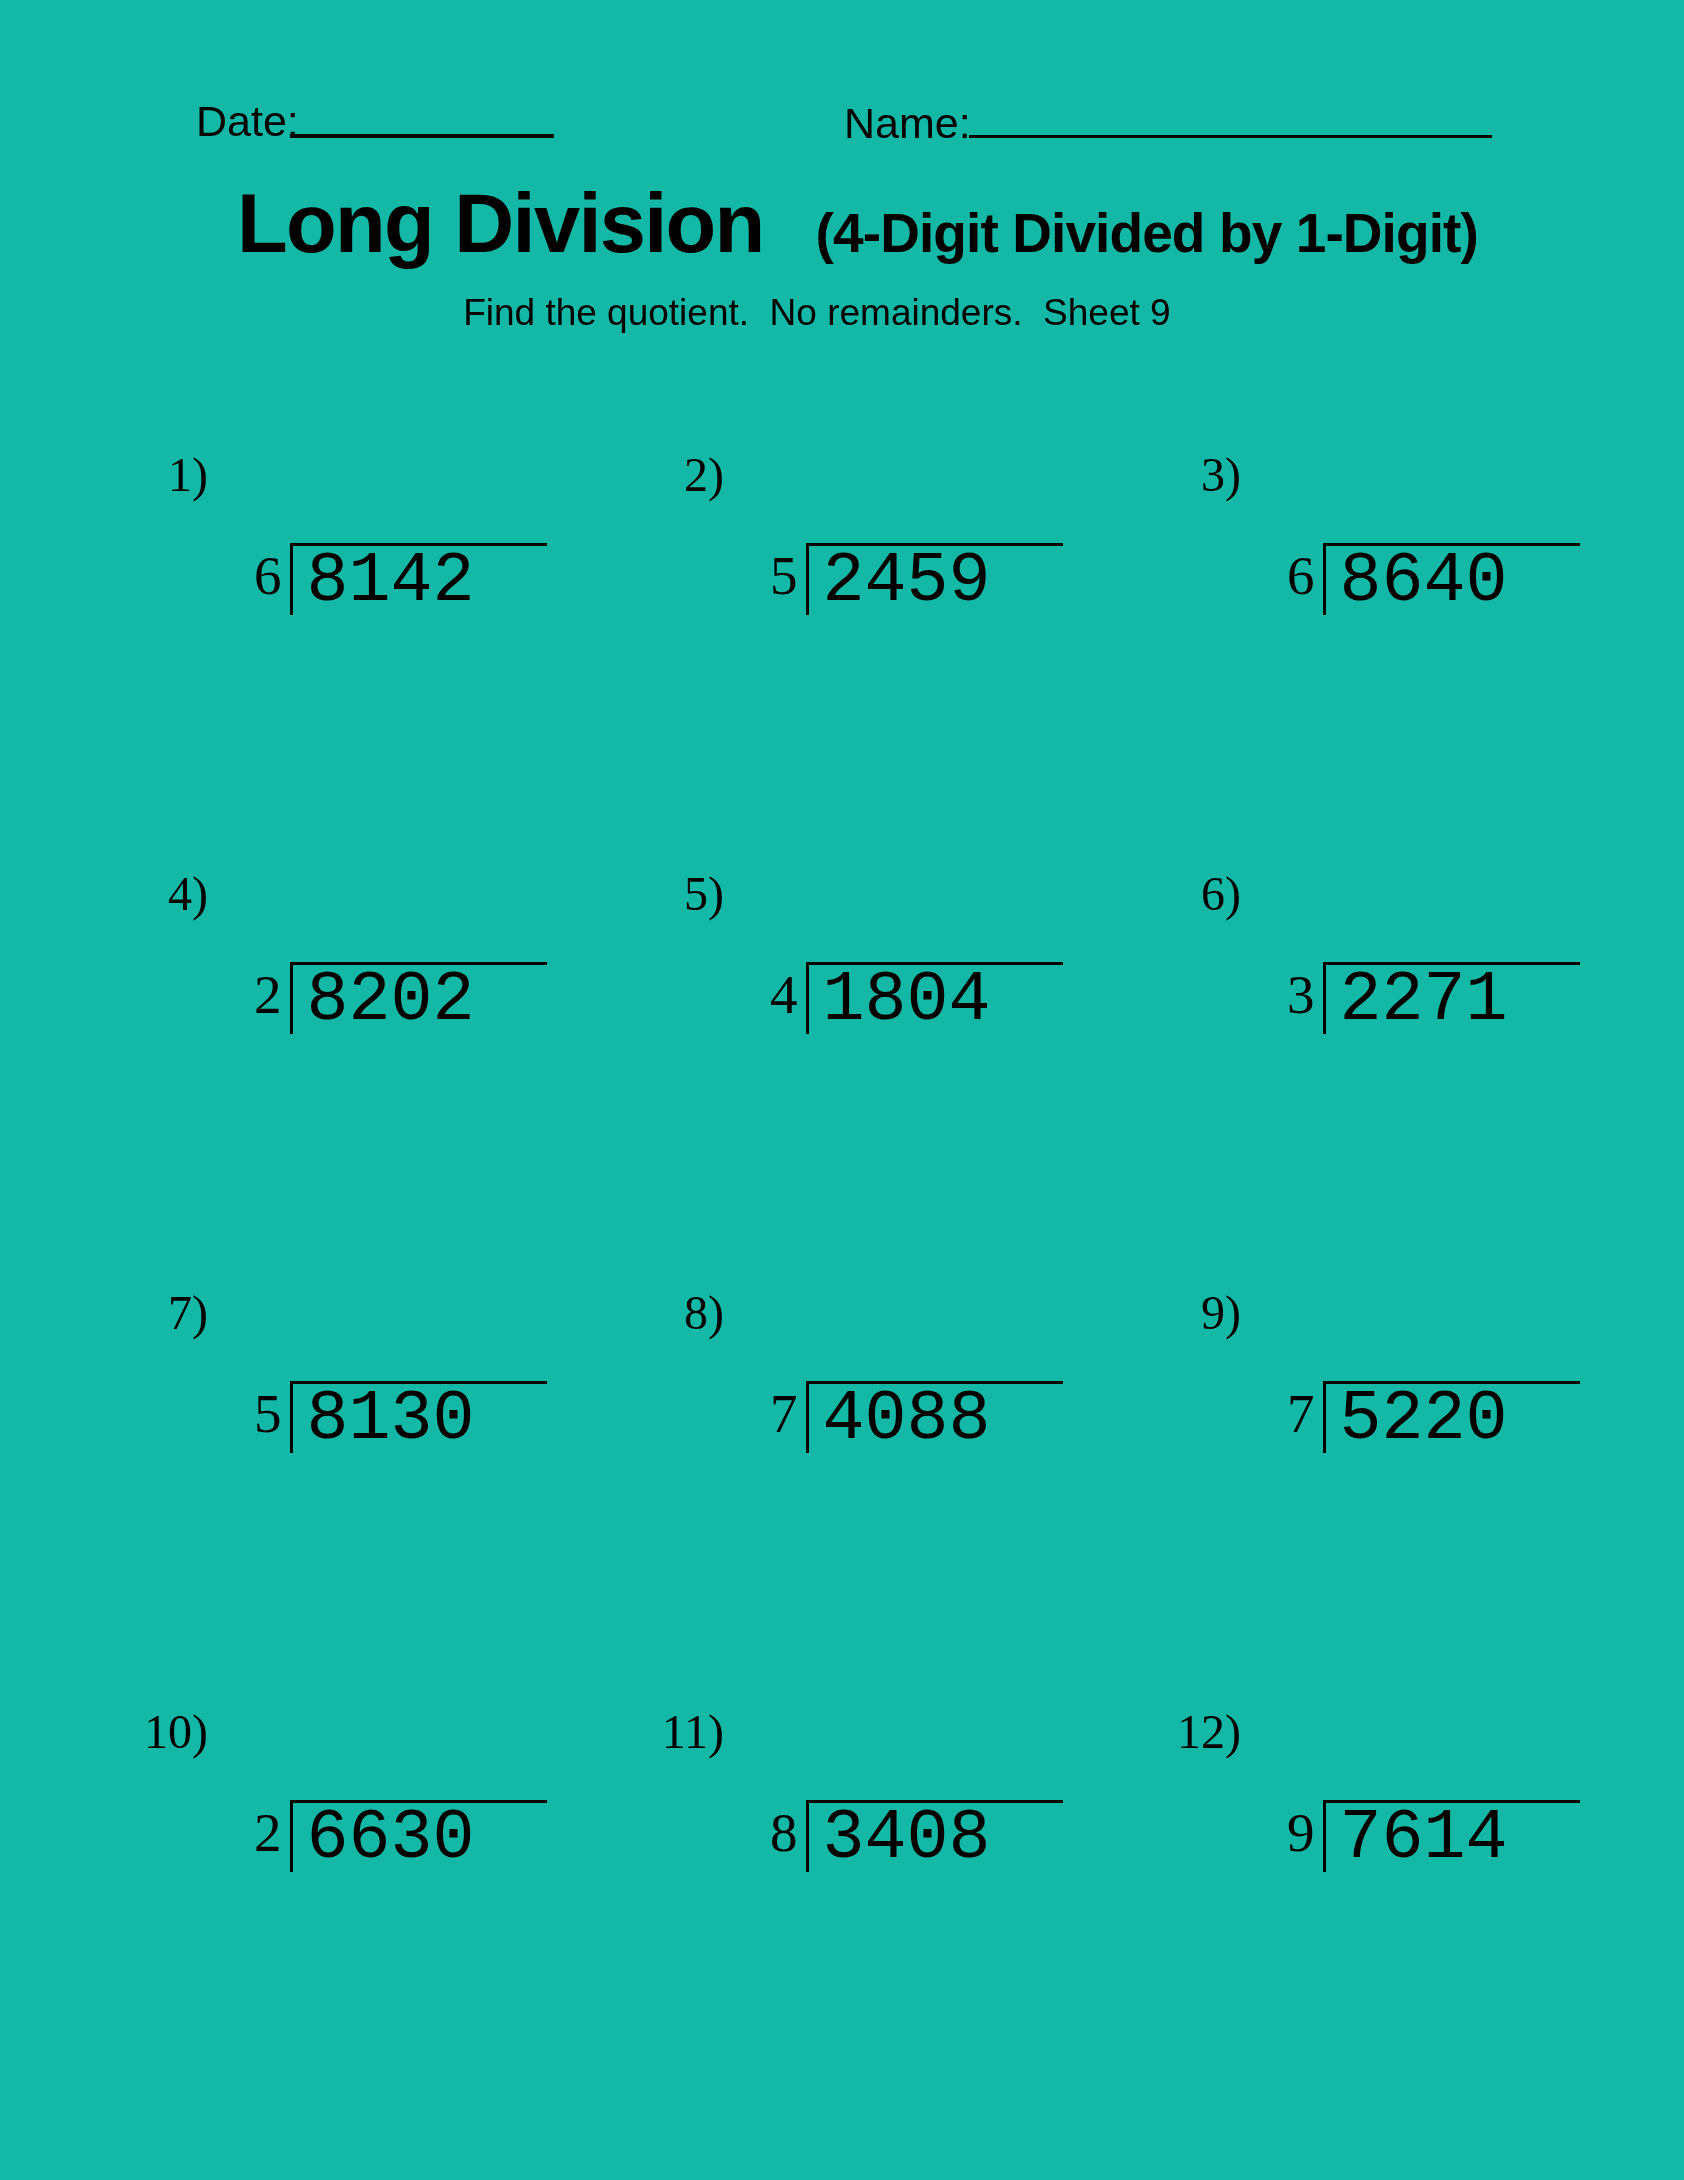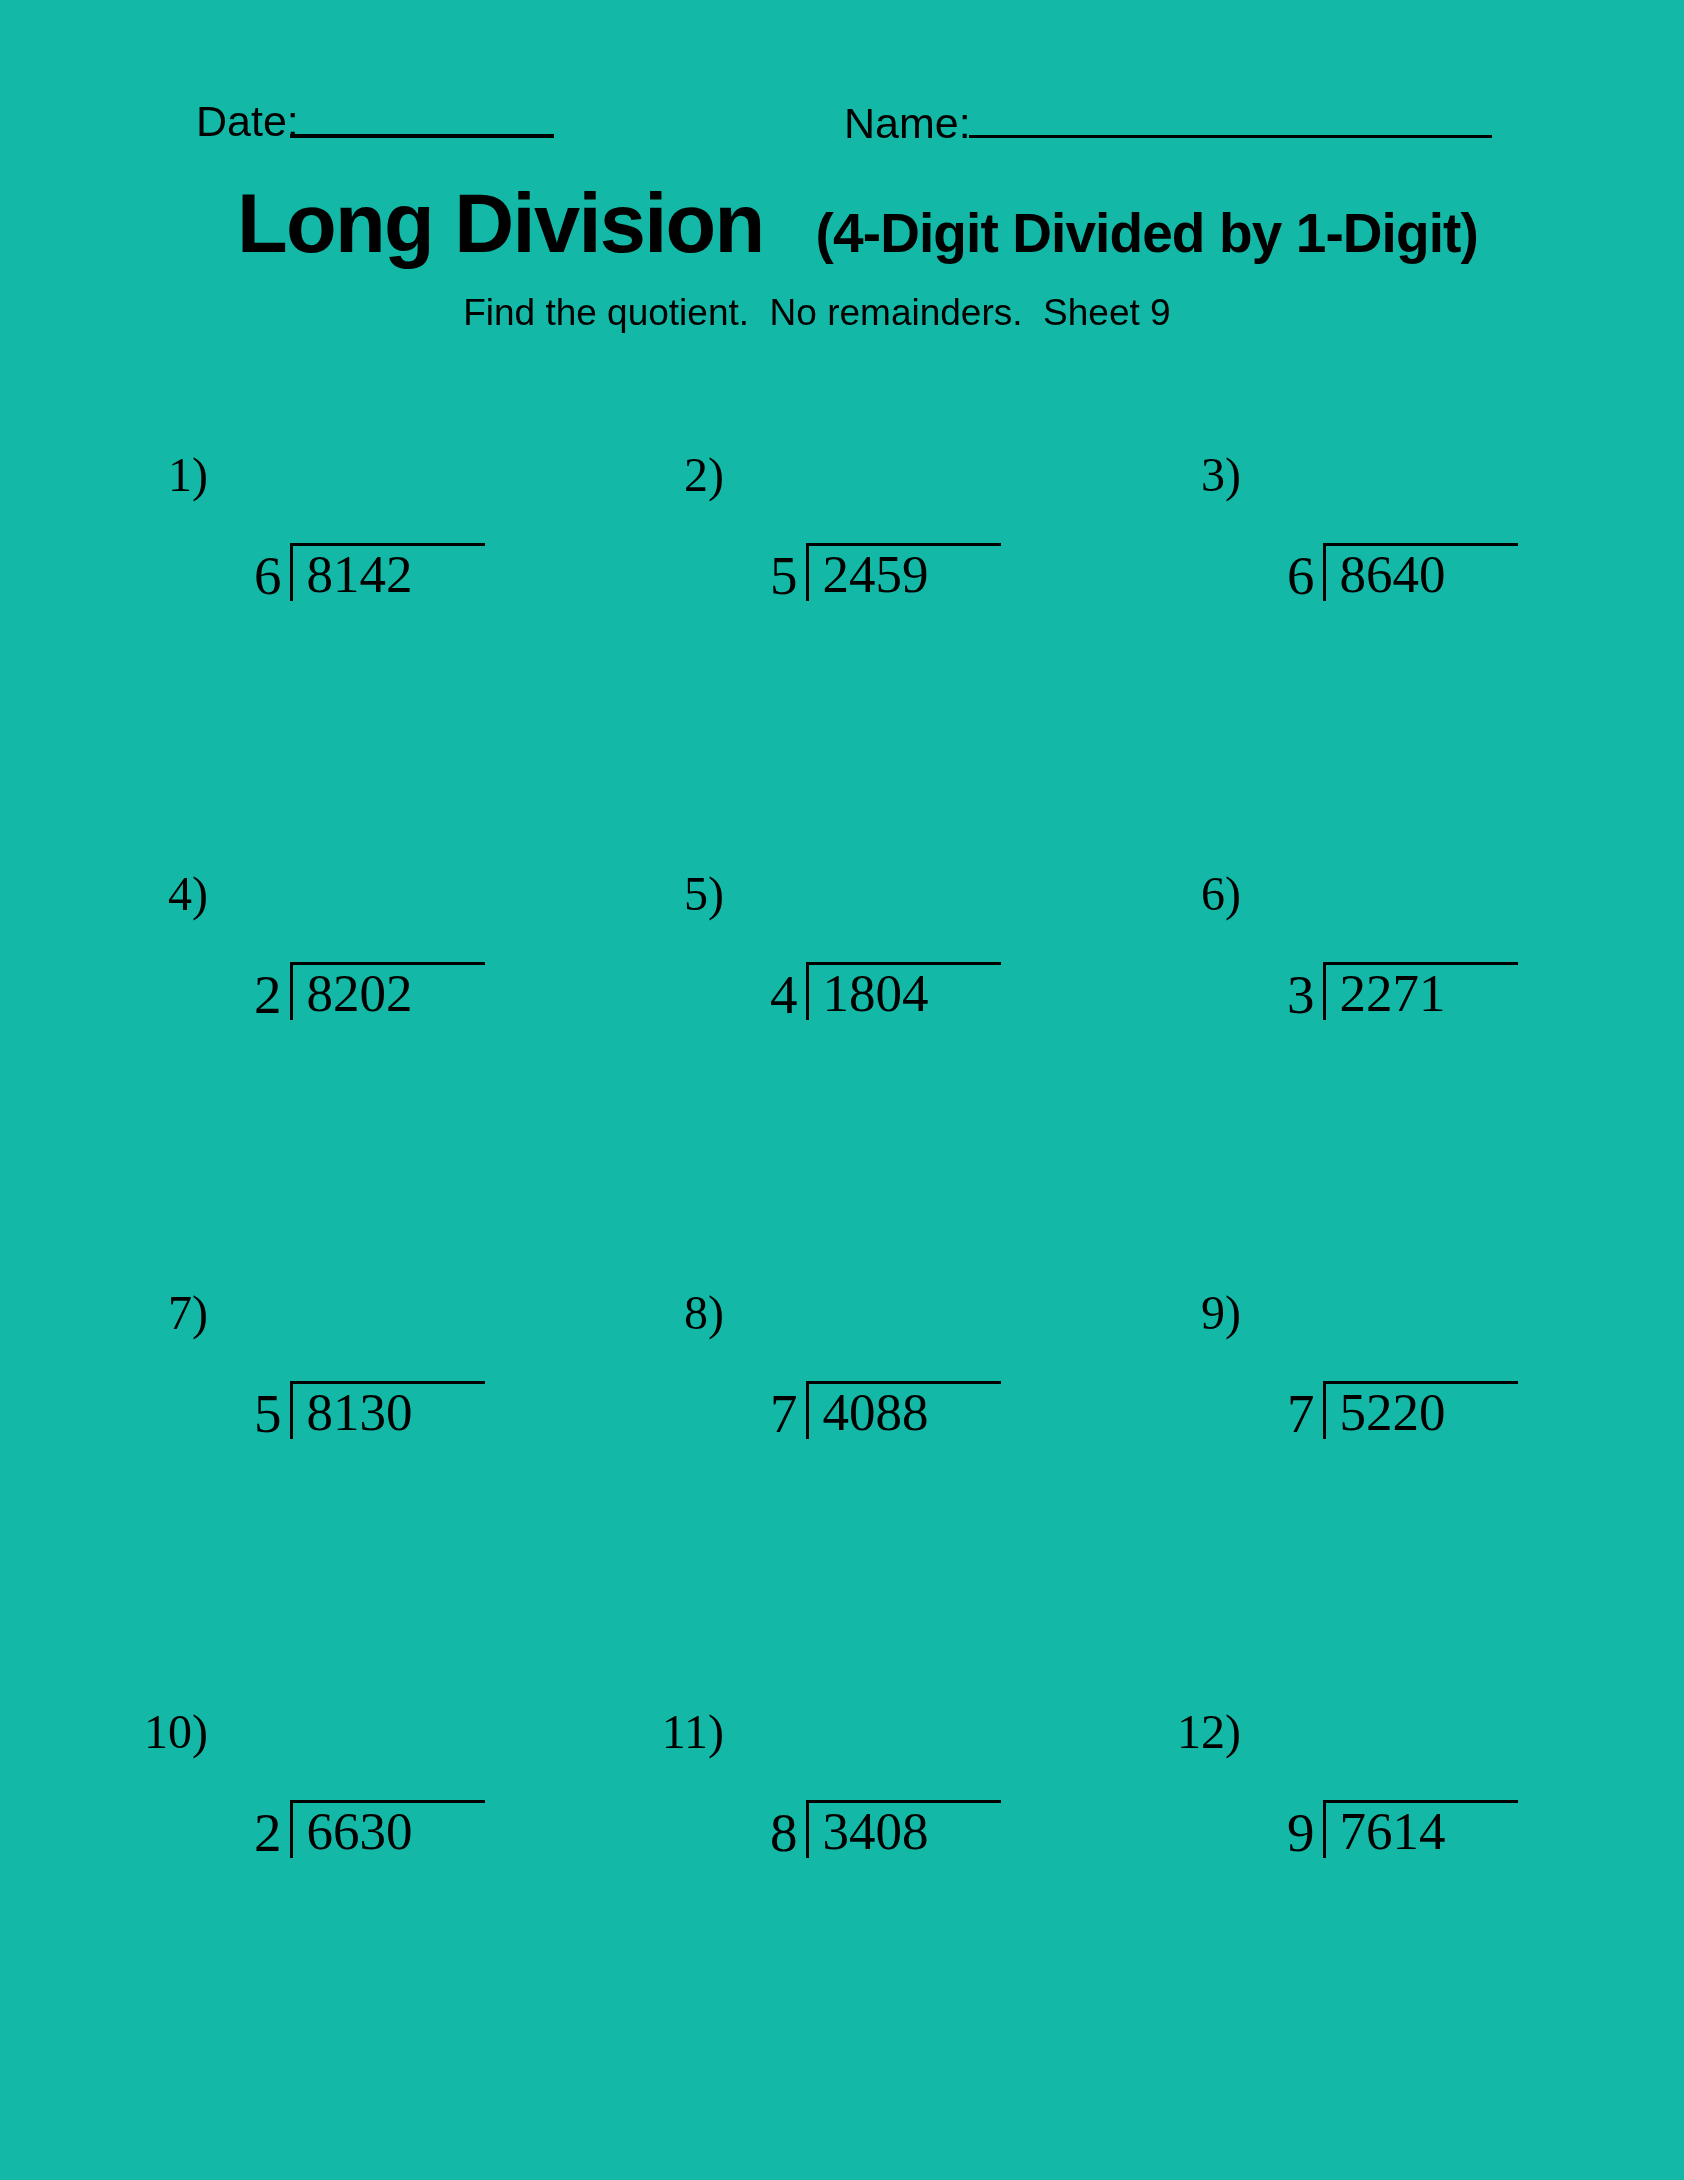--- a/index.html
+++ b/index.html
@@ -89,22 +89,22 @@
   .divisor {
     font-family: "Liberation Serif", serif;
     font-size: 55px;
     line-height: 0.82;
     padding-top: 10.2px;
     margin-right: 8.5px;
     min-width: 27px;
     text-align: left;
   }
   .dividend {
-    font-family: Liberation Serif, serif;
-    font-size: 53px;
+    font-family: Liberation Mono, monospace;
+    font-size: 70px;
     line-height: 0.82;
     border-top: 3.4px solid #000;
     border-left: 3.4px solid #000;
     padding: 6.8px 72px 5.1px 13.6px;
   }
 
   
   .c1 { left: 85px; }  .c2 { left: 601px; }  .c3 { left: 1118px; }
   .r1 { top: 447px; }   .r2 { top: 866px; }  .r3 { top: 1285px; }  .r4 { top: 1704px; }
 

